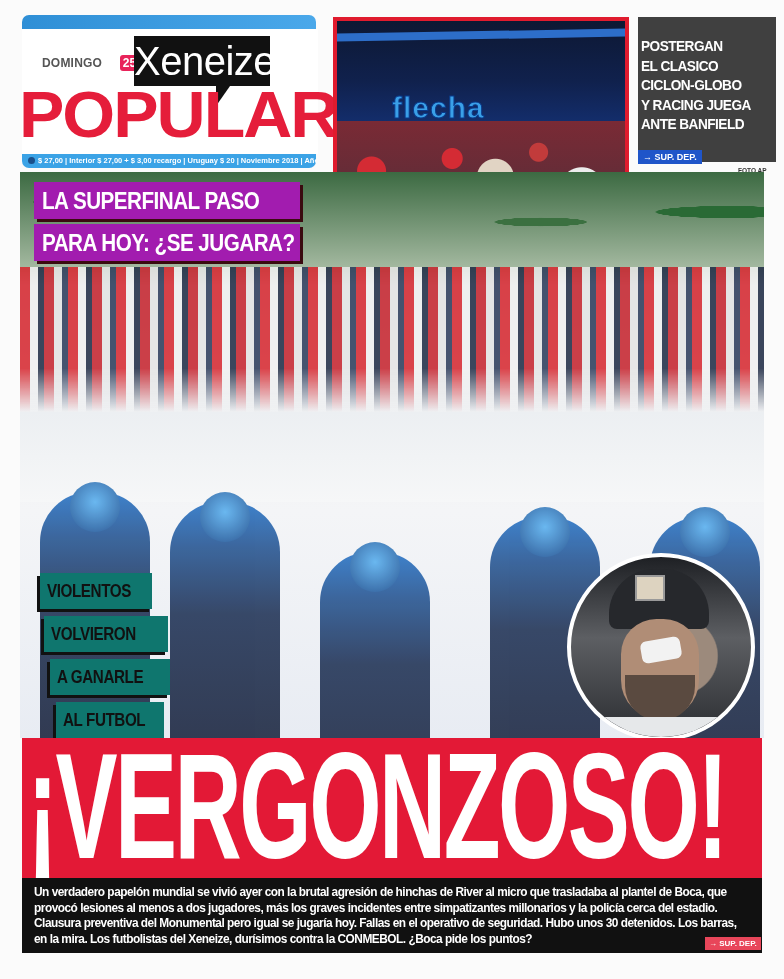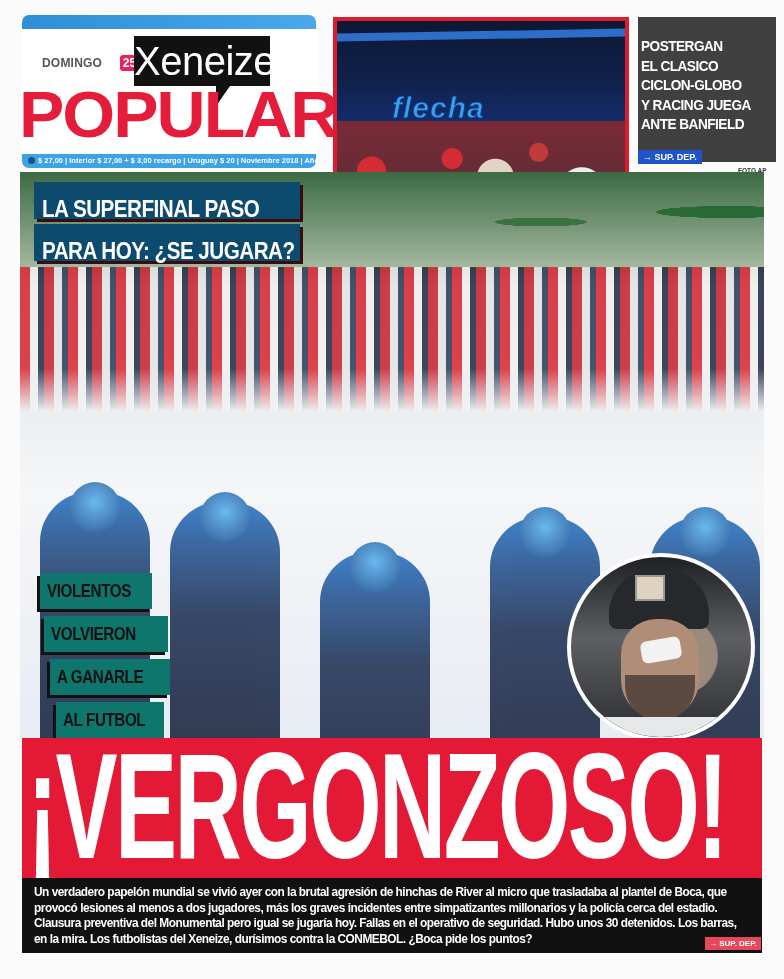--- a/index.html
+++ b/index.html
@@ -26,21 +26,21 @@
               border-radius: 0 0 7px 7px; color: #fff; font-size: 7.5px; font-weight: 700; line-height: 14px;
               padding-left: 6px; white-space: nowrap; overflow: hidden; }
   .pricebar .dot { display: inline-block; width: 7px; height: 7px; border-radius: 50%; background: #1a4f8a; margin-right: 3px; vertical-align: -1px; }
 
   
   .busphoto { position: absolute; left: 333px; top: 17px; width: 296px; height: 225px; border: 4px solid #e01b2e;
               overflow: hidden; background: #1f2a4a; }
   .bus-body { position: absolute; left: 0; top: 0; width: 100%; height: 110px;
               background: linear-gradient(180deg, #0d1833 0%, #10214d 55%, #143072 100%); }
   .bus-stripe { position: absolute; left: -10px; top: 10px; width: 320px; height: 8px; background: #2d6ec9; transform: rotate(-1deg); }
-  .bus-logo { position: absolute; left: 55px; top: 70px; font-size: 30px; font-style: italic; font-weight: 900;
+  .bus-logo { position: absolute; left: 55px; top: 70px; font-size: 30px; font-weight: 900;
               color: #3aa0e8; letter-spacing: 1px; -webkit-text-stroke: 1px #0a3a8a; }
   .crowd-small { position: absolute; left: 0; top: 100px; width: 100%; height: 125px;
                  background:
                   radial-gradient(circle at 12% 40%, #d42b34 0 14px, transparent 15px),
                   radial-gradient(circle at 40% 30%, #d42b34 0 10px, transparent 11px),
                   radial-gradient(circle at 55% 45%, #e1d4c4 0 18px, transparent 19px),
                   radial-gradient(circle at 70% 25%, #c23b3b 0 9px, transparent 10px),
                   radial-gradient(circle at 85% 55%, #ececec 0 22px, transparent 23px),
                   radial-gradient(circle at 20% 85%, #5b3b8c 0 24px, transparent 25px),
                   radial-gradient(circle at 48% 85%, #e8c09a 0 28px, transparent 29px),
@@ -67,22 +67,22 @@
            background:
             repeating-linear-gradient(90deg, #d8262e 0 10px, #f2f2f2 10px 18px, #1e2a44 18px 24px, #c7222c 24px 34px, #e6e6e6 34px 42px, #2b3a5a 42px 48px);
            opacity: 0.85; -webkit-mask: linear-gradient(180deg, #000 0%, #000 70%, transparent 100%); }
   .street { position: absolute; left: 0; top: 240px; width: 100%; height: 90px; background: linear-gradient(180deg, #eceff2, #f6f7f8); }
   .police { position: absolute; top: 320px; width: 110px; height: 250px; border-radius: 50px 50px 0 0;
             background: linear-gradient(180deg, #2f78c8 0%, #2d5b96 18%, #283a5c 45%, #222c44 100%); opacity: 0.92; }
   .police::before { content: ""; position: absolute; left: 30px; top: -10px; width: 50px; height: 50px; border-radius: 50%;
                     background: radial-gradient(circle at 50% 40%, #5fb3f0, #1f4f8f); }
 
   
-  .redhead { position: absolute; left: 34px; height: 37px; background: #0c4a6e; color: #fff; font-weight: 900;
-             font-size: 24px; line-height: 37px; padding: 8px 8px; white-space: nowrap; letter-spacing: -0.6px;
+  .redhead { position: absolute; left: 34px; height: 37px; background: #a21caf; color: #fff; font-weight: 900;
+             font-size: 24px; line-height: 37px; padding: 0 8px; white-space: nowrap; letter-spacing: -0.6px;
              box-shadow: 3px 3px 0 #3a0a0f; text-decoration: underline; }
   .redhead span { display: inline-block; transform: scaleX(0.86); transform-origin: left; }
 
   .yellowstack { position: absolute; left: 40px; top: 573px; }
   .ytag { position: absolute; height: 36px; background: #0f766e; color: #111; font-weight: 900; font-size: 19px;
           line-height: 36px; padding: 0 7px; white-space: nowrap; box-shadow: -3px 3px 0 #111; }
   .ytag span { display: inline-block; transform: scaleX(0.8); transform-origin: left; letter-spacing: -0.5px; }
 
   
   .portrait { position: absolute; left: 567px; top: 553px; width: 188px; height: 188px; border-radius: 50%;

